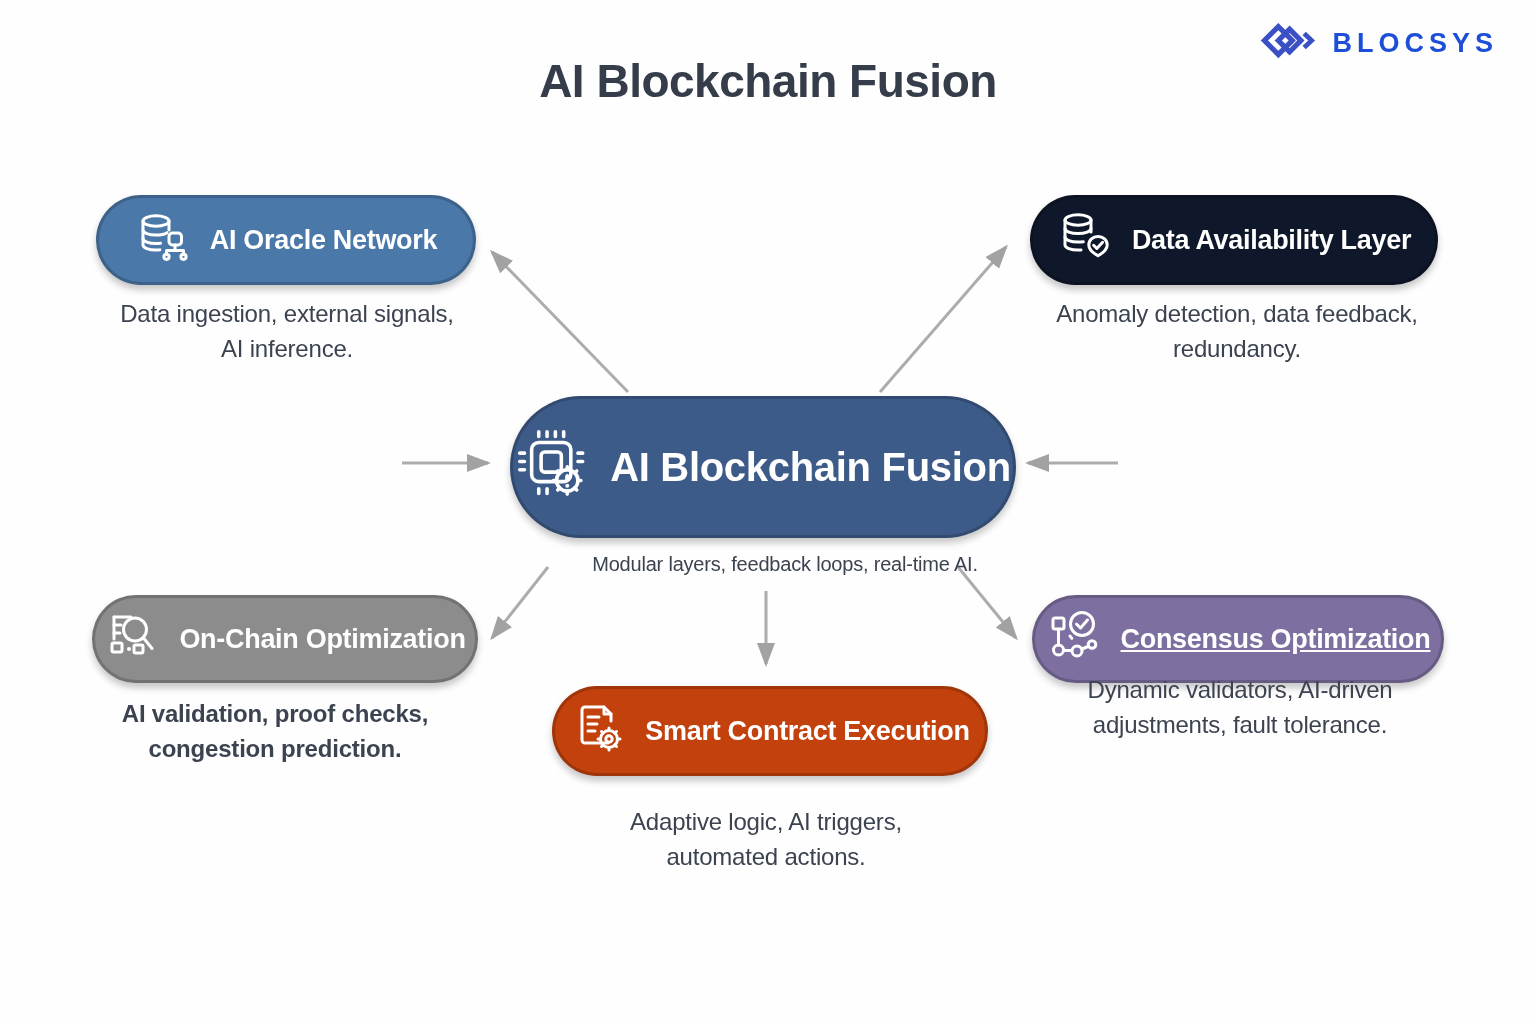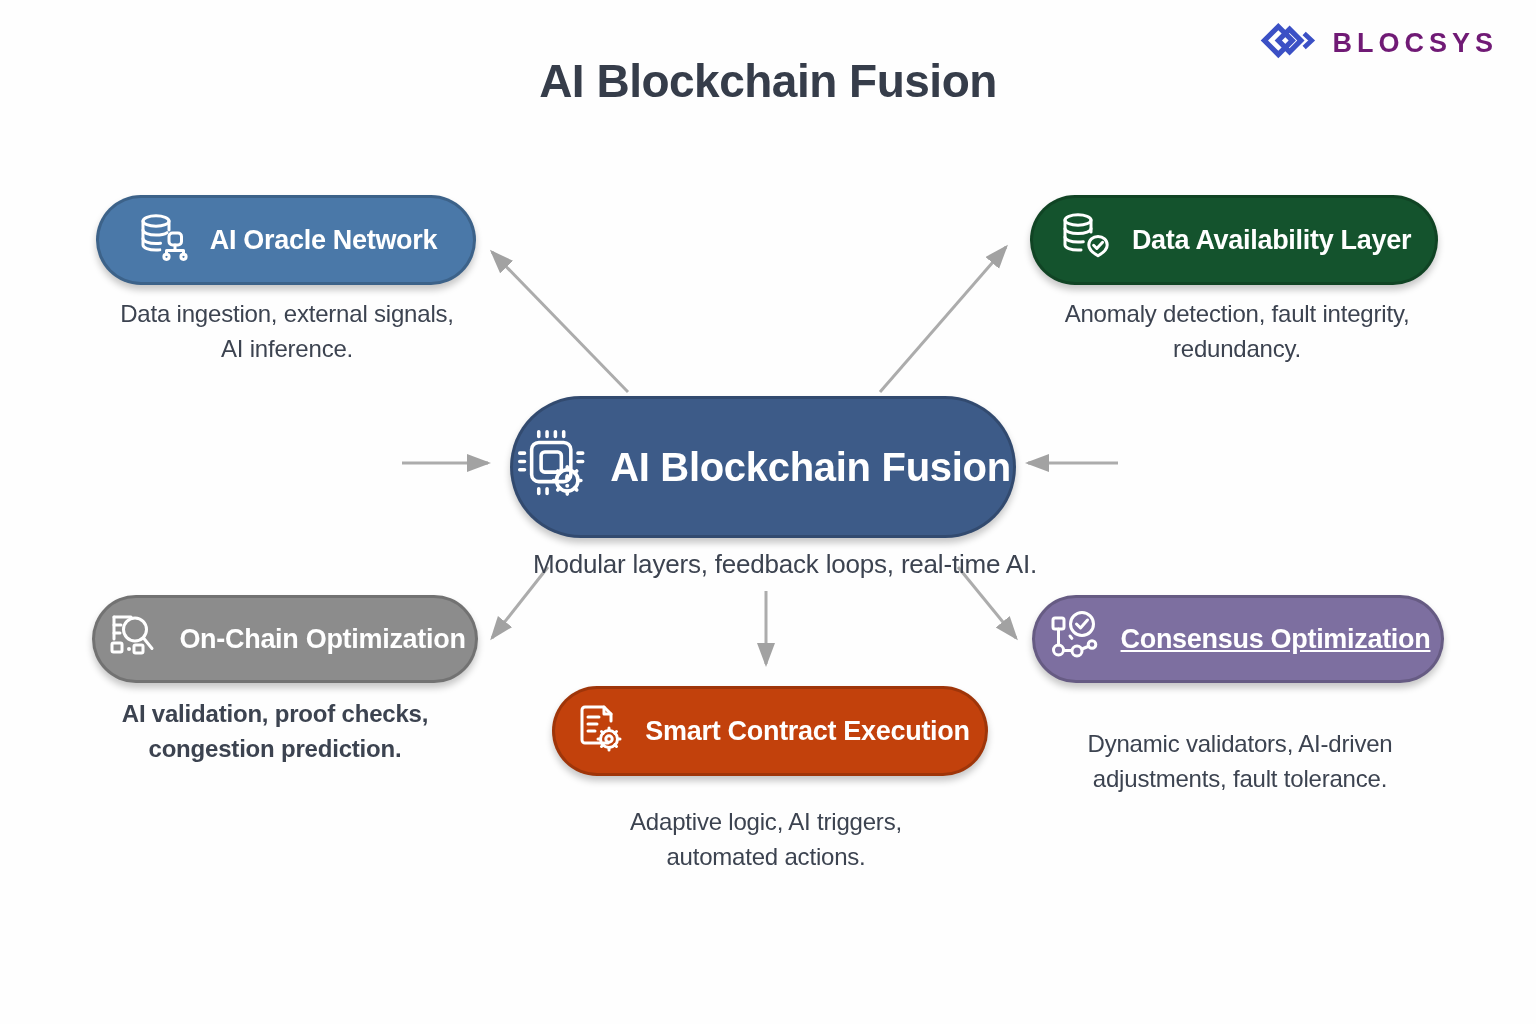--- a/index.html
+++ b/index.html
@@ -11,21 +11,21 @@
   }
   .abs{position:absolute;}
 
   
   .page-title{
     left:0;right:0;top:54px;text-align:center;
     font-size:46px;font-weight:bold;letter-spacing:-0.5px;color:#363d4a;
   }
   .logo{right:38px;top:18px;display:flex;align-items:center;gap:10px;}
   .logo-text{
-    font-size:27px;font-weight:bold;letter-spacing:5px;color:#701a75;
+    font-size:27px;font-weight:bold;letter-spacing:5px;color:#1d4ed8;
   }
 
   
   .pill{
     display:flex;align-items:center;justify-content:center;gap:19px;
     border-radius:60px;
     border:3px solid rgba(0,0,0,0.18);
     box-shadow:0 5px 7px rgba(0,0,0,0.22);
     color:#ffffff;
   }
@@ -43,24 +43,24 @@
   .pill-contract    {left:552px; top:686px; width:430px; height:84px;}
   .pill-consensus   {left:1032px;top:595px; width:406px; height:82px;}
 
   
   .desc{
     text-align:center;font-size:24px;line-height:35px;color:#3c4350;
     white-space:pre-line;letter-spacing:-0.2px;
   }
   .desc-oracle      {left:87px;  top:296px; width:400px;}
   .desc-availability{left:1037px;top:296px; width:400px;}
-  .desc-center      {left:485px; top:547px; width:600px;font-size:26px;}
+  .desc-center      {left:485px; top:547px; width:600px;font-size:20px;}
   .desc-verification{left:75px;  top:696px; width:400px;font-weight:bold;}
   .desc-contract    {left:566px; top:804px; width:400px;}
-  .desc-consensus   {left:1040px;top:726px; width:400px;}
+  .desc-consensus   {left:1040px;top:672px; width:400px;}
 
   
   .arrows{left:0;top:0;pointer-events:none;}
   .arrows line{stroke:#acacac;stroke-width:3;}
 
   .icon-stroke{stroke:#ffffff;stroke-width:3;fill:none;stroke-linecap:round;stroke-linejoin:round;}
 </style>
 </head>
 <body>
 
@@ -106,35 +106,35 @@
       <path d="M40 35v5.5M40 40.5h-8.5v3.5M40 40.5h8.5v3.5"></path>
       <circle cx="31.5" cy="46.8" r="2.6"></circle>
       <circle cx="48.5" cy="46.8" r="2.6"></circle>
     </svg>
   </span>
   <span class="label">AI Oracle Network</span>
 </div>
 <div class="abs desc desc-oracle">Data ingestion, external signals,
 AI inference.</div>
 
-<div class="abs pill pill-availability" style="background-color: #14532d;">
+<div class="abs pill pill-availability" style="background-color: #0f172a;">
   <span>
     <svg width="56" height="56" viewBox="0 0 56 56" class="icon-stroke">
       <ellipse cx="21" cy="10" rx="13" ry="5.2"></ellipse>
       <path d="M8 10v25c0 2.8 5.8 5.1 13 5.1 1 0 2-.05 3-.14"></path>
       <path d="M34 10v12"></path>
       <path d="M8 18.5c0 2.8 5.8 5.1 13 5.1s13-2.3 13-5.1"></path>
       <path d="M8 27c0 2.8 5.8 5.1 13 5.1 1.9 0 3.7-.15 5.3-.43"></path>
       <path d="M41 26.5c-5.3 0-9.2 3.6-9.2 8.4 0 4 3 7.3 9.2 10.9 6.2-3.6 9.2-6.9 9.2-10.9 0-4.8-3.9-8.4-9.2-8.4z"></path>
       <path d="M36.6 35.3l3.2 3.2 5.8-6.2"></path>
     </svg>
   </span>
   <span class="label">Data Availability Layer</span>
 </div>
-<div class="abs desc desc-availability">Anomaly detection, fault integrity,
+<div class="abs desc desc-availability">Anomaly detection, data feedback,
 redundancy.</div>
 
 <div class="abs pill pill-center" style="background-color: rgb(61, 91, 136);">
   <span>
     <svg width="76" height="76" viewBox="0 0 64 64" class="icon-stroke" stroke-width="2.8">
       <rect x="14" y="13" width="33" height="33" rx="6"></rect>
       <rect x="22" y="21" width="17" height="17" rx="3"></rect>
       <path d="M20 4v4M27 4v4M34 4v4M41 4v4"></path>
       <path d="M4 22h4M4 29h4M4 36h4"></path>
       <path d="M53 22h4M53 29h4"></path>

